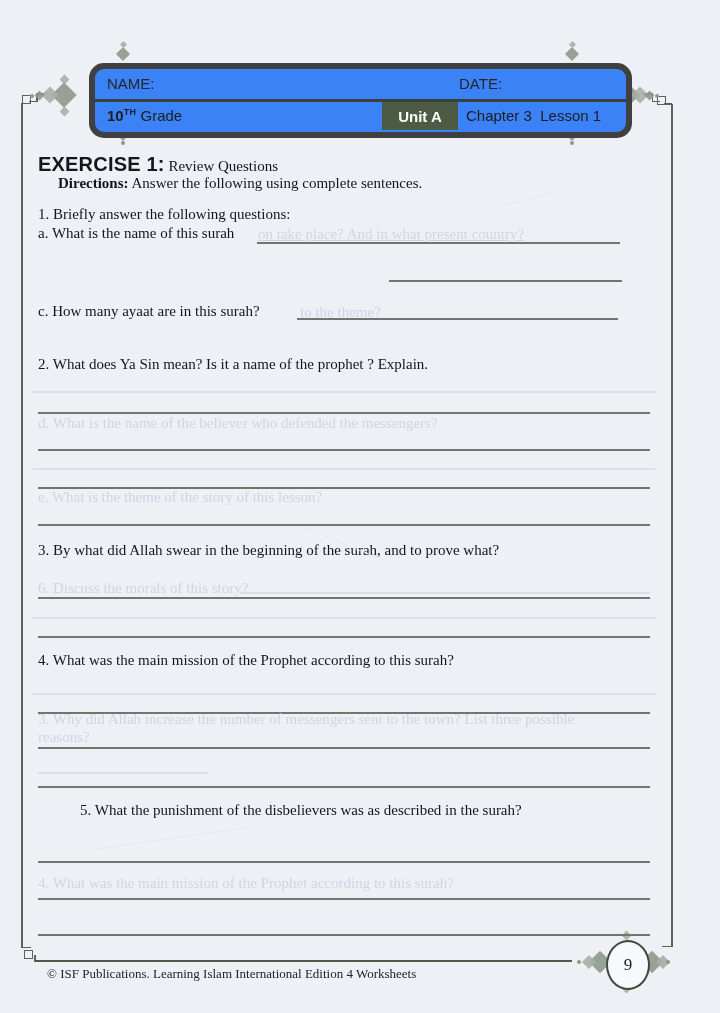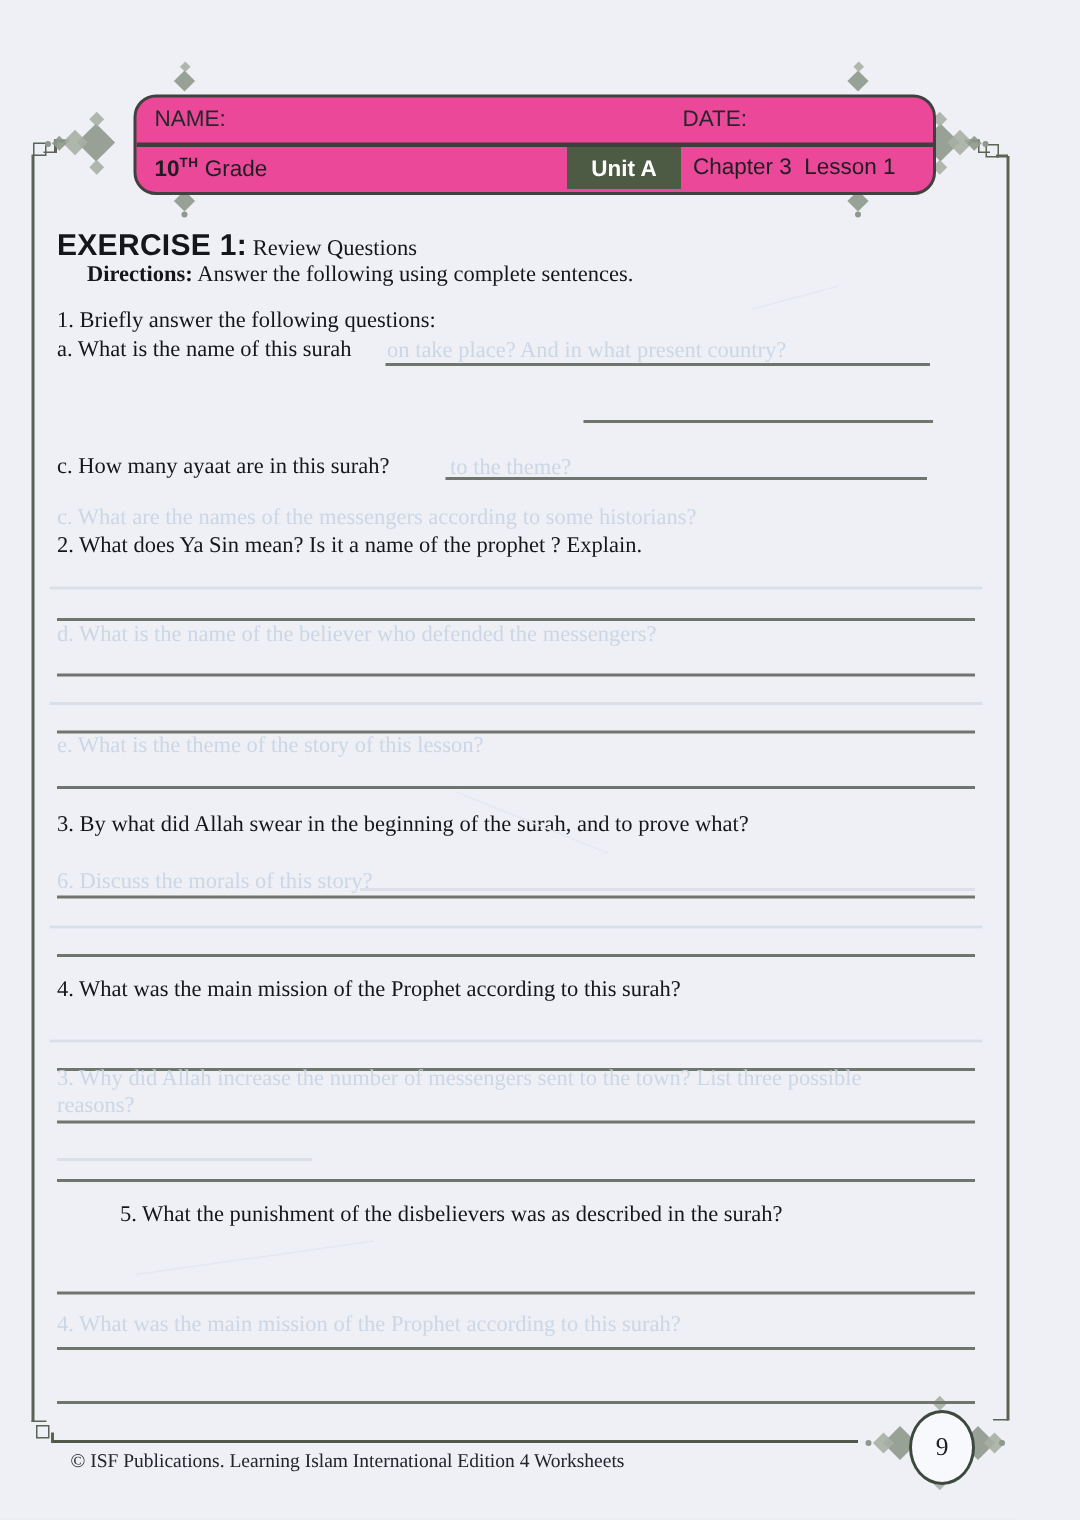--- a/index.html
+++ b/index.html
@@ -17,22 +17,22 @@
   .ln{position:absolute;height:2px;background:#70756e;}
   .lnf{position:absolute;height:1.5px;background:#d9e0ea;}
   .scr{position:absolute;height:1px;background:#e4e8ef;}
   
   .t{position:absolute;font-size:15px;line-height:1.25;color:#15151a;white-space:pre;}
   .ghost{color:#ccd6e5;}
   .bsans{font-family:"Liberation Sans",sans-serif;font-weight:bold;letter-spacing:.2px;}
   .bser{font-weight:bold;}
   .small{font-size:13px;color:#23232a;}
   
-  .hdr{position:absolute;left:89px;top:63px;width:531px;height:63px;background:#ec4899;
-       border:2px solid #404040;border-radius:15px;z-index:3;overflow:hidden;
+  .hdr{position:absolute;left:89px;top:63px;width:531px;height:63px;background:#3b82f6;
+       border:6px solid #404040;border-radius:15px;z-index:3;overflow:hidden;
        font-family:"Liberation Sans",sans-serif;text-align:right;}
   .hdr .row1{position:absolute;left:0;top:0;width:100%;height:30px;}
   .hdr .divider{position:absolute;left:0;top:30px;width:100%;height:3px;background:#39413a;}
   .hdr .row2{position:absolute;left:0;top:33px;width:100%;height:28px;}
   .hlabel{position:absolute;top:6px;font-size:15px;color:#26262b;white-space:pre;}
   .grade{position:absolute;left:12px;top:5px;font-size:15px;color:#1d1d22;white-space:pre;}
   .grade .num{font-weight:bold;}
   .grade .sup{font-weight:bold;font-size:9px;vertical-align:super;letter-spacing:.3px;}
   .badge{position:absolute;left:287px;top:0;width:76px;height:28px;background:#4d5a44;
          display:flex;align-items:center;justify-content:center;color:#fff;
@@ -113,31 +113,30 @@
       <span class="badge">Unit A</span>
       <span class="chap">Chapter 3  Lesson 1</span>
     </div>
   </div>
 
   <div class="t" style="left:38px;top:152px;"><span class="bsans" style="font-size:20px;">EXERCISE 1:</span><span> Review Questions</span></div>
   <div class="t" style="left:38px;top:174px;margin-left:20px;"><span class="bser">Directions:</span><span> Answer the following using complete sentences.</span></div>
 
   <div class="t" style="left:38px;top:205px;">1. Briefly answer the following questions:</div>
 
-  <div class="t ghost" style="left:258px;top:225px;">on take place? And in what present country?</div>
+  <div class="t ghost" style="left:258px;top:225px;text-decoration:underline;">on take place? And in what present country?</div>
   <div class="t" style="left:38px;top:224px;">a. What is the name of this surah </div>
   <div class="ln" style="left:257px;top:242px;width:363px;"></div>
 
   <div class="ln" style="left:389px;top:280px;width:233px;"></div>
 
   <div class="t ghost" style="left:300px;top:303px;">to the theme?</div>
   <div class="t" style="left:38px;top:302px;">c. How many ayaat are in this surah?</div>
   <div class="ln" style="left:297px;top:318px;width:321px;"></div>
 
-  <div class="t ghost" style="left:38px;top:336px;">c. What are the names of the messengers according to some historians?</div>
 
   <div class="t" style="left:38px;top:355px;">2. What does Ya Sin mean? Is it a name of the prophet ? Explain.</div>
   <div class="lnf" style="left:33px;top:391px;width:622px;"></div>
   <div class="ln" style="left:38px;top:412px;width:612px;"></div>
   <div class="t ghost" style="left:38px;top:414px;">d. What is the name of the believer who defended the messengers?</div>
   <div class="ln" style="left:38px;top:449px;width:612px;"></div>
   <div class="lnf" style="left:33px;top:468px;width:622px;"></div>
   <div class="ln" style="left:38px;top:487px;width:612px;"></div>
   <div class="t ghost" style="left:38px;top:488px;">e. What is the theme of the story of this lesson?</div>
   <div class="ln" style="left:38px;top:524px;width:612px;"></div>

